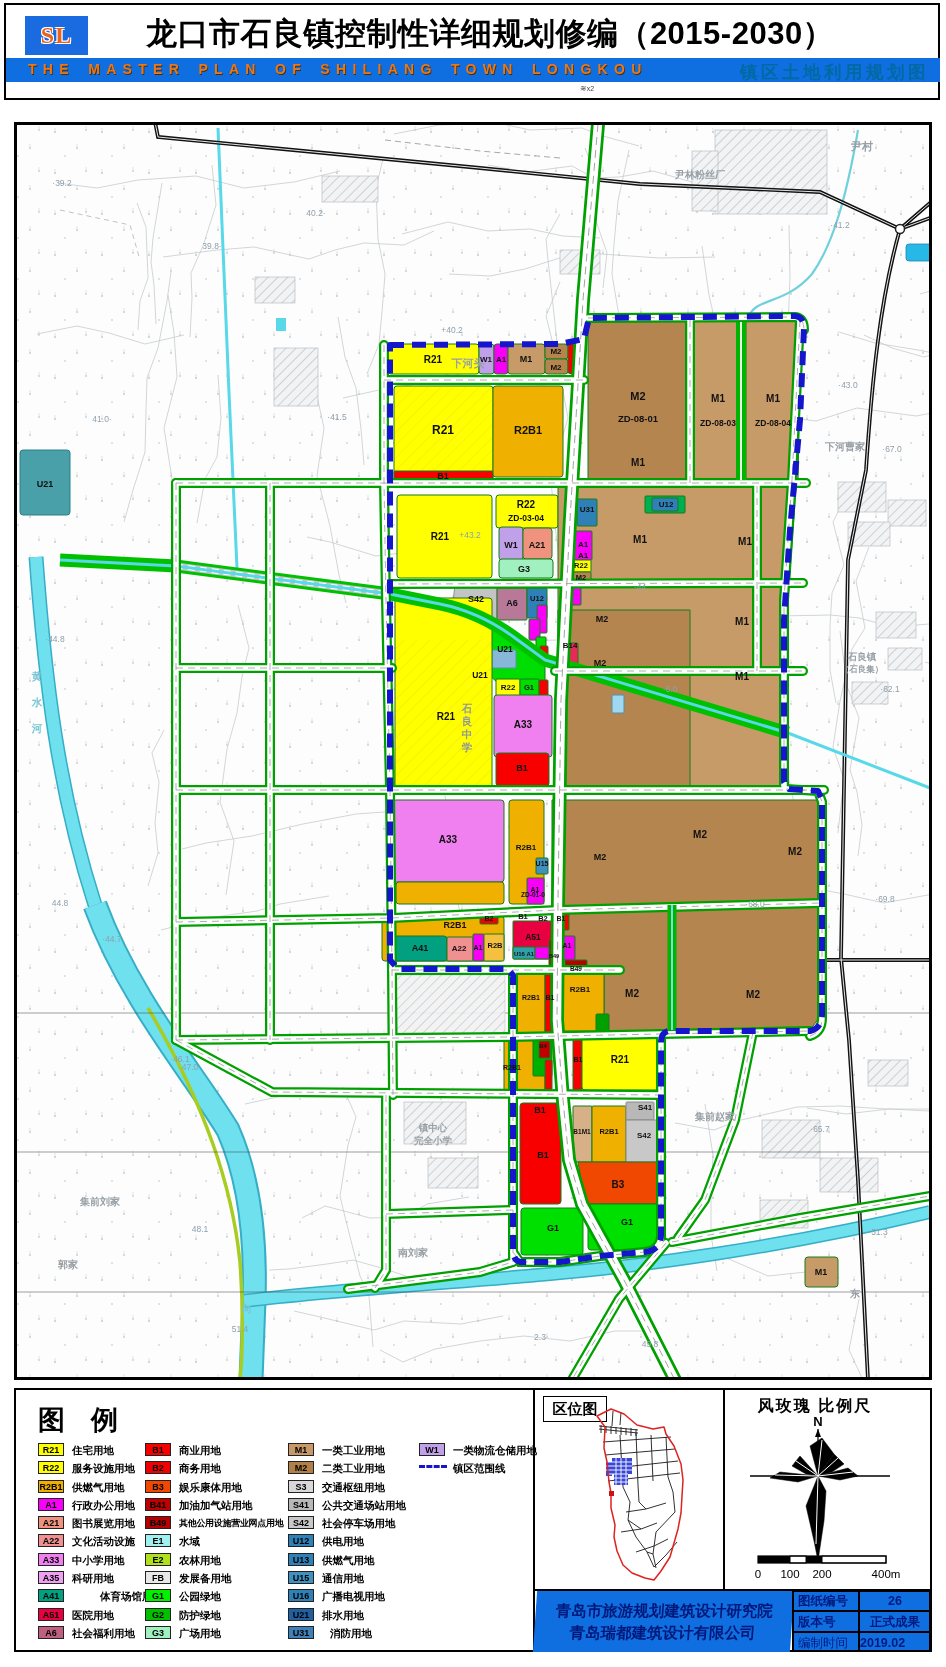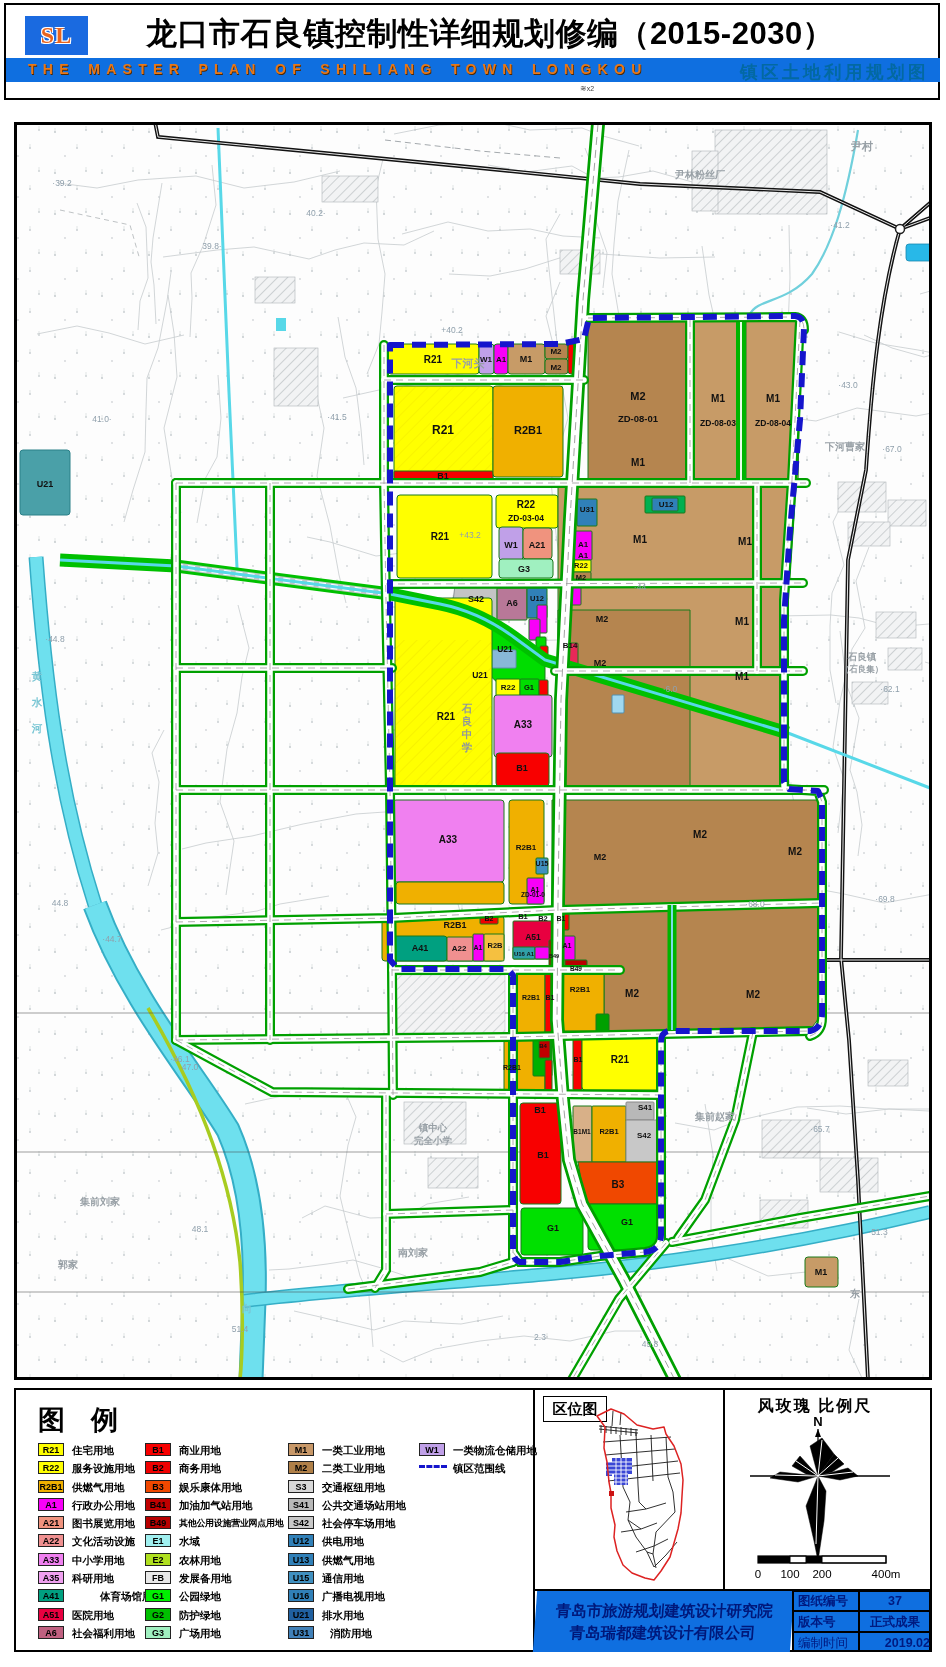--- a/index.html
+++ b/index.html
@@ -601,15 +601,15 @@
 
 <div class="abs" style="left:535px;top:1591px;width:257px;height:61px;background:#0f6fe0;color:#00187a;font-weight:bold;font-size:15.5px;text-align:center;box-sizing:border-box;padding-top:9px;line-height:22px;transform:skewX(-4deg)">青岛市旅游规划建筑设计研究院<br>青岛瑞都建筑设计有限公司</div>
 
 <div class="abs" style="left:792px;top:1590px;width:139px;height:62px;background:#0f6fe0;border:2px solid #000;box-sizing:border-box"></div>
 <div class="abs" style="left:858px;top:1590px;width:2px;height:62px;background:#000"></div>
 <div class="abs" style="left:792px;top:1610px;width:139px;height:2px;background:#000"></div>
 <div class="abs" style="left:792px;top:1631px;width:139px;height:2px;background:#000"></div>
 <div class="abs" style="left:798px;top:1592px;font-size:12.5px;font-weight:bold;color:#001a80;line-height:18px">图纸编号</div>
 <div class="abs" style="left:798px;top:1613px;font-size:12.5px;font-weight:bold;color:#001a80;line-height:18px">版本号</div>
 <div class="abs" style="left:798px;top:1634px;font-size:12.5px;font-weight:normal;color:#001a80;line-height:18px">编制时间</div>
-<div class="abs" style="left:860px;top:1592px;width:70px;text-align:center;font-size:12.5px;font-weight:bold;color:#001a80;line-height:18px">37</div>
+<div class="abs" style="left:860px;top:1592px;width:70px;text-align:center;font-size:12.5px;font-weight:bold;color:#001a80;line-height:18px">26</div>
 <div class="abs" style="left:860px;top:1613px;width:70px;text-align:center;font-size:12.5px;font-weight:bold;color:#001a80;line-height:18px">正式成果</div>
-<div class="abs" style="left:860px;top:1634px;width:70px;text-align:right;font-size:12.5px;font-weight:bold;color:#001a80;line-height:18px">2019.02</div>
+<div class="abs" style="left:860px;top:1634px;width:70px;text-align:left;font-size:12.5px;font-weight:bold;color:#001a80;line-height:18px">2019.02</div>
 
 </body></html>

